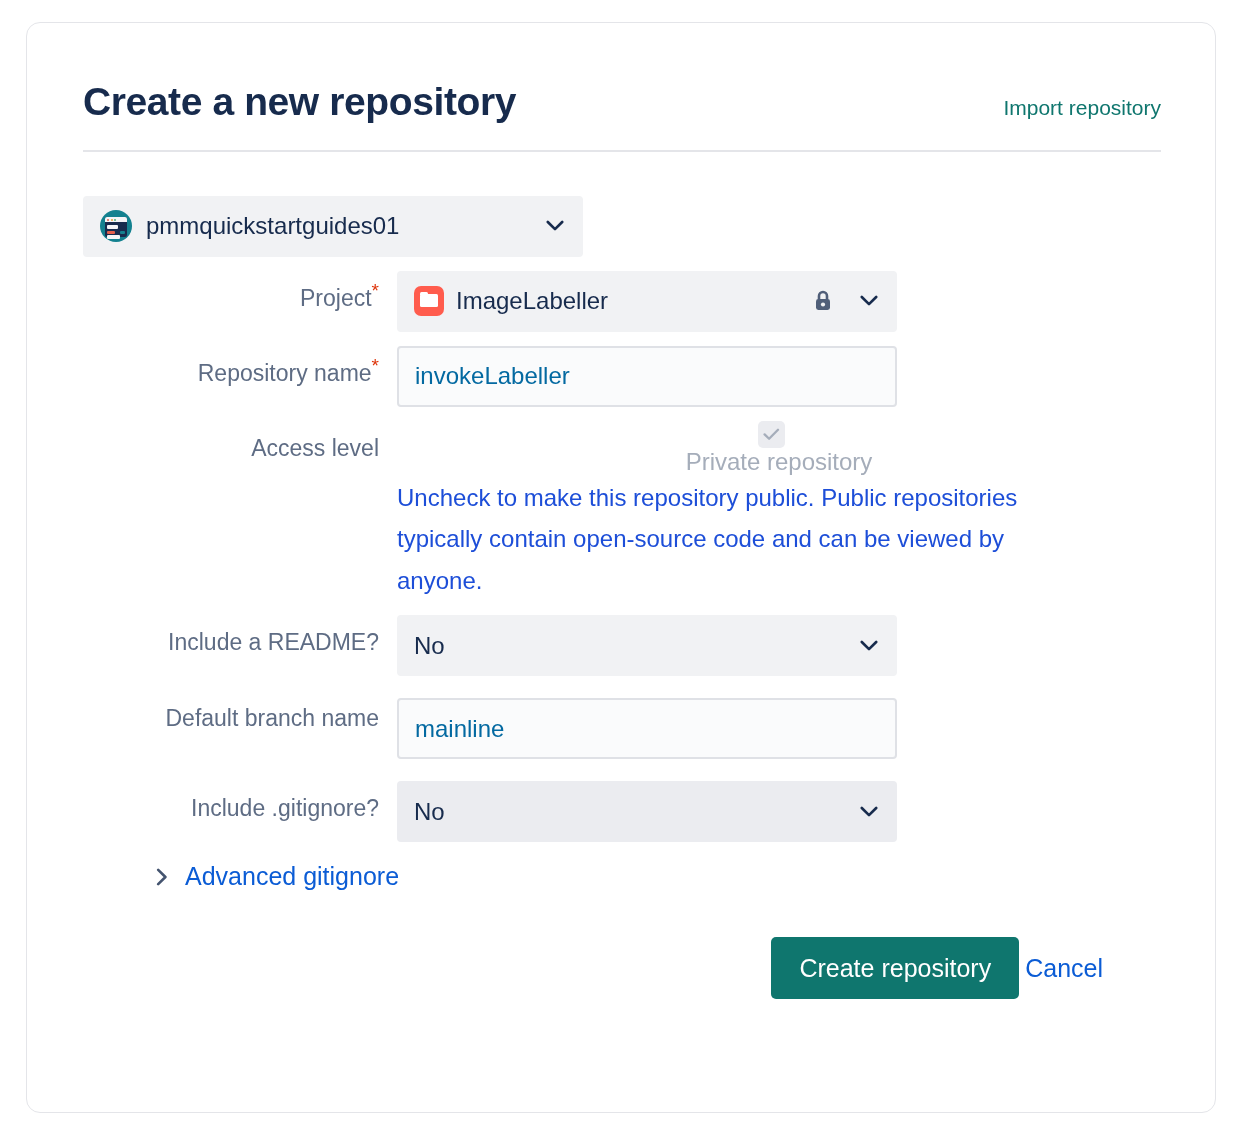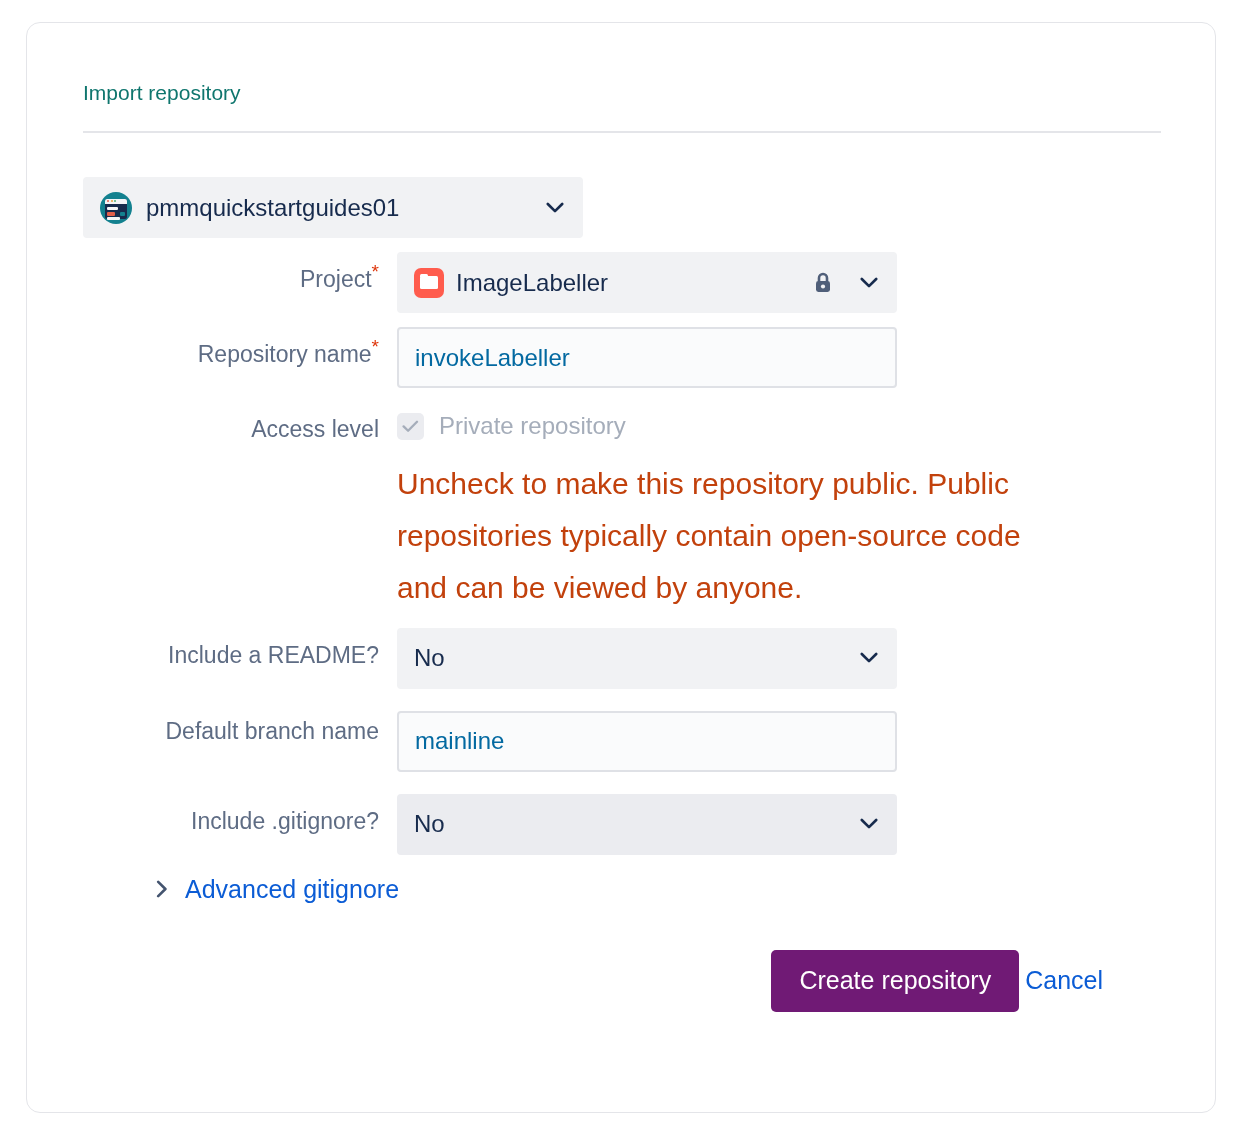--- a/index.html
+++ b/index.html
@@ -234,20 +234,21 @@
     padding: 0 16px;
     outline: none;
   }
   .text-input::placeholder { color: #7A869A; }
 
   
   .check-row {
     display: flex;
     align-items: center;
     height: 48px;
+    flex-direction: column;
   }
   .cbox {
     width: 27px;
     height: 27px;
     border-radius: 5px;
     background: #EBECF0;
     display: inline-flex;
     align-items: center;
     justify-content: center;
     margin-right: 15px;
@@ -256,23 +257,23 @@
   .cbox svg { display:block; }
 
   .cbox-label {
     font-size: 24px;
     color: #A5ADBA;
   }
 
   .helper {
     width: 676px;
     margin-top: 8px;
-    font-size: 30px;
+    font-size: 24px;
     line-height: 1.73;
-    color: #c2410c;
+    color: #1d4ed8;
   }
 
   
   .advanced {
     display: inline-flex;
     align-items: center;
     margin-top: 6px;
     margin-left: 68px;
     cursor: pointer;
   }
@@ -292,21 +293,21 @@
   
   .footer {
     display: flex;
     align-items: center;
     justify-content: flex-end;
     margin-top: 46px;
     padding-right: 52px;
   }
 
   .btn-primary {
-    background: #701a75;
+    background: #0f766e;
     color: #ffffff;
     border: none;
     border-radius: 5px;
     font-family: "Liberation Sans", sans-serif;
     font-size: 25px;
     height: 62px;
     padding: 0 28px;
     cursor: pointer;
   }
 
@@ -321,20 +322,21 @@
   }
 </style>
 </head>
 <body>
 
 <div class="page">
   <div class="card">
     <div class="card-inner">
 
       <div class="header-row">
+        <h1 class="page-title">Create a new repository</h1>
         <a class="import-link" href="#">Import repository</a>
       </div>
 
       <div class="form">
 
         
         <div class="frow">
           <div class="fctrl">
             <div class="select-box">
               <span class="ws-avatar">

